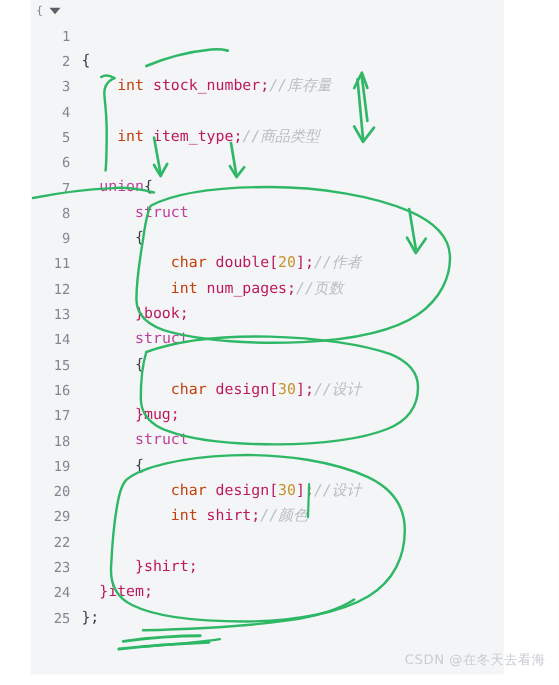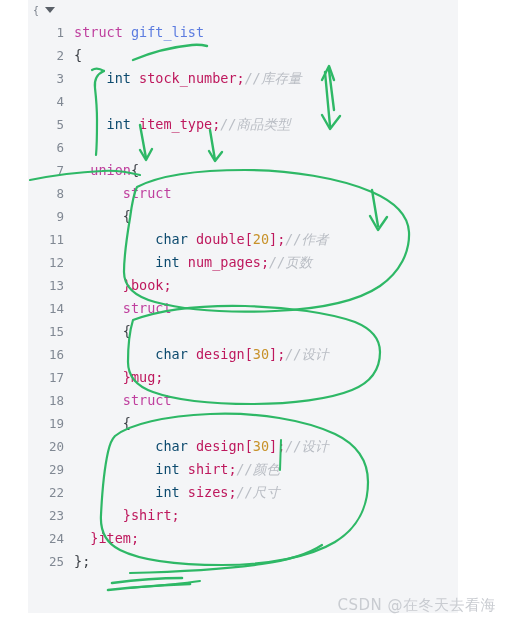--- a/index.html
+++ b/index.html
@@ -43,73 +43,73 @@
   .lineno{
     position:absolute;left:0;width:36px;
     text-align:right;
     color:#808893;
     font-size:12.5px;
   }
   .linetext{
     position:absolute;left:46px;
   }
   .kw{color:#bf3f9e;}
-  .type{color:#0c4a6e;}
+  .type{color:#c2410c;}
   .num{color:#c8922a;}
   .ident{color:#be185d;}
   .typename{color:#5c7ce0;}
   .punc{color:#3b3f45;}
   .cmt{color:#b9bdc4;font-style:italic;}
 
   #annotations{
     position:absolute;left:0;top:0;width:508px;height:623px;
     pointer-events:none;
   }
   #watermark{
     position:absolute;
-    right:12px;bottom:8px;
+    right:12px;bottom:14px;
     color:#c9ccd1;
-    font-size:15px;
+    font-size:12px;
     font-family:"DejaVu Sans","Liberation Sans",sans-serif;
     white-space:nowrap;
     letter-spacing:0.5px;
   }
 </style>
 </head>
 <body>
 
 <div id="editor-panel">
 
   <div id="fold-gutter">
     <span id="fold-marker">{</span>
     <span id="fold-caret"></span>
   </div>
 
   <div id="code-area">
-      <div class="code-line"><span class="lineno">1</span><span class="linetext"><span class="kw">struct </span><span class="typename">gift_list</span></span></div>
+      <div class="code-line"><span class="lineno">1</span></div>
       <div class="code-line"><span class="lineno">2</span><span class="linetext"><span class="punc">{</span></span></div>
       <div class="code-line"><span class="lineno">3</span><span class="linetext"><span class="punc">    </span><span class="type">int</span><span class="ident"> stock_number;</span><span class="cmt">//库存量</span></span></div>
       <div class="code-line"><span class="lineno">4</span></div>
       <div class="code-line"><span class="lineno">5</span><span class="linetext"><span class="punc">    </span><span class="type">int</span><span class="ident"> item_type;</span><span class="cmt">//商品类型</span></span></div>
       <div class="code-line"><span class="lineno">6</span><span class="linetext"></span></div>
       <div class="code-line"><span class="lineno">7</span><span class="linetext"><span class="punc">  </span><span class="kw">union</span><span class="punc">{</span></span></div>
       <div class="code-line"><span class="lineno">8</span><span class="linetext"><span class="punc">      </span><span class="kw">struct</span></span></div>
       <div class="code-line"><span class="lineno">9</span><span class="linetext"><span class="punc">      {</span></span></div>
       <div class="code-line"><span class="lineno">11</span><span class="linetext"><span class="punc">          </span><span class="type">char</span><span class="ident"> double[</span><span class="num">20</span><span class="ident">];</span><span class="cmt">//作者</span></span></div>
       <div class="code-line"><span class="lineno">12</span><span class="linetext"><span class="punc">          </span><span class="type">int</span><span class="ident"> num_pages;</span><span class="cmt">//页数</span></span></div>
       <div class="code-line"><span class="lineno">13</span><span class="linetext"><span class="ident">      }book;</span></span></div>
       <div class="code-line"><span class="lineno">14</span><span class="linetext"><span class="punc">      </span><span class="kw">struct</span></span></div>
       <div class="code-line"><span class="lineno">15</span><span class="linetext"><span class="punc">      {</span></span></div>
       <div class="code-line"><span class="lineno">16</span><span class="linetext"><span class="punc">          </span><span class="type">char</span><span class="ident"> design[</span><span class="num">30</span><span class="ident">];</span><span class="cmt">//设计</span></span></div>
       <div class="code-line"><span class="lineno">17</span><span class="linetext"><span class="ident">      }mug;</span></span></div>
       <div class="code-line"><span class="lineno">18</span><span class="linetext"><span class="punc">      </span><span class="kw">struct</span></span></div>
       <div class="code-line"><span class="lineno">19</span><span class="linetext"><span class="punc">      {</span></span></div>
       <div class="code-line"><span class="lineno">20</span><span class="linetext"><span class="punc">          </span><span class="type">char</span><span class="ident"> design[</span><span class="num">30</span><span class="ident">];</span><span class="cmt">//设计</span></span></div>
       <div class="code-line"><span class="lineno">29</span><span class="linetext"><span class="punc">          </span><span class="type">int</span><span class="ident"> shirt;</span><span class="cmt">//颜色</span></span></div>
-      <div class="code-line"><span class="lineno">22</span><span class="linetext"><span class="punc">          </span><span class="type">int</span><span class="ident"> sizes;</span><span class="cmt">//尺寸</span></span></div>
+      <div class="code-line"><span class="lineno">22</span></div>
       <div class="code-line"><span class="lineno">23</span><span class="linetext"><span class="ident">      }shirt;</span></span></div>
       <div class="code-line"><span class="lineno">24</span><span class="linetext"><span class="ident">  }item;</span></span></div>
       <div class="code-line"><span class="lineno">25</span><span class="linetext"><span class="punc">};</span></span></div>
     </div>
 
 </div>
 
 <svg id="annotations" viewBox="0 0 508 623" xmlns="http://www.w3.org/2000/svg">
   <g fill="none" stroke="#2eb866" stroke-width="2.2" stroke-linecap="round" stroke-linejoin="round">
 

